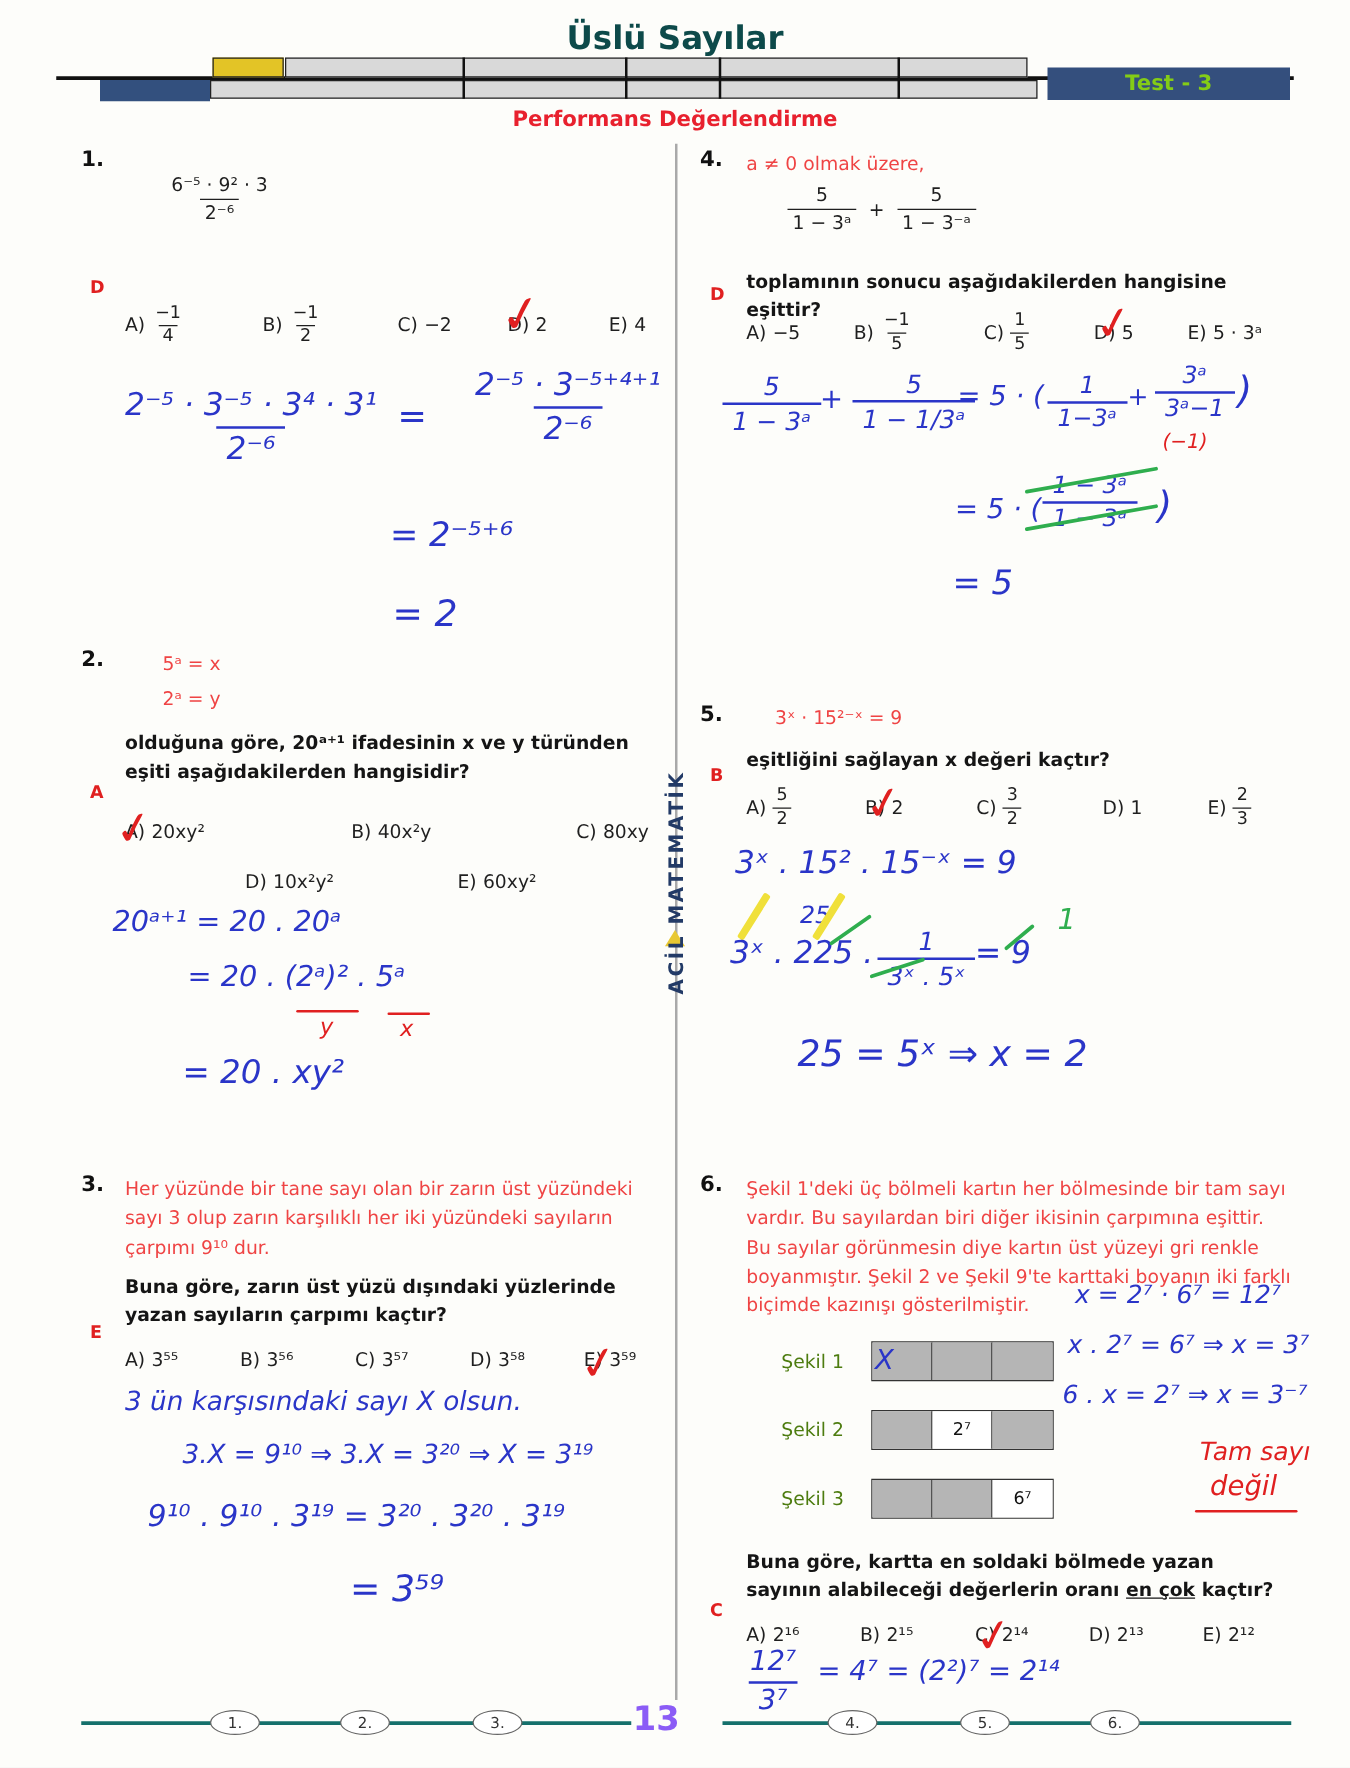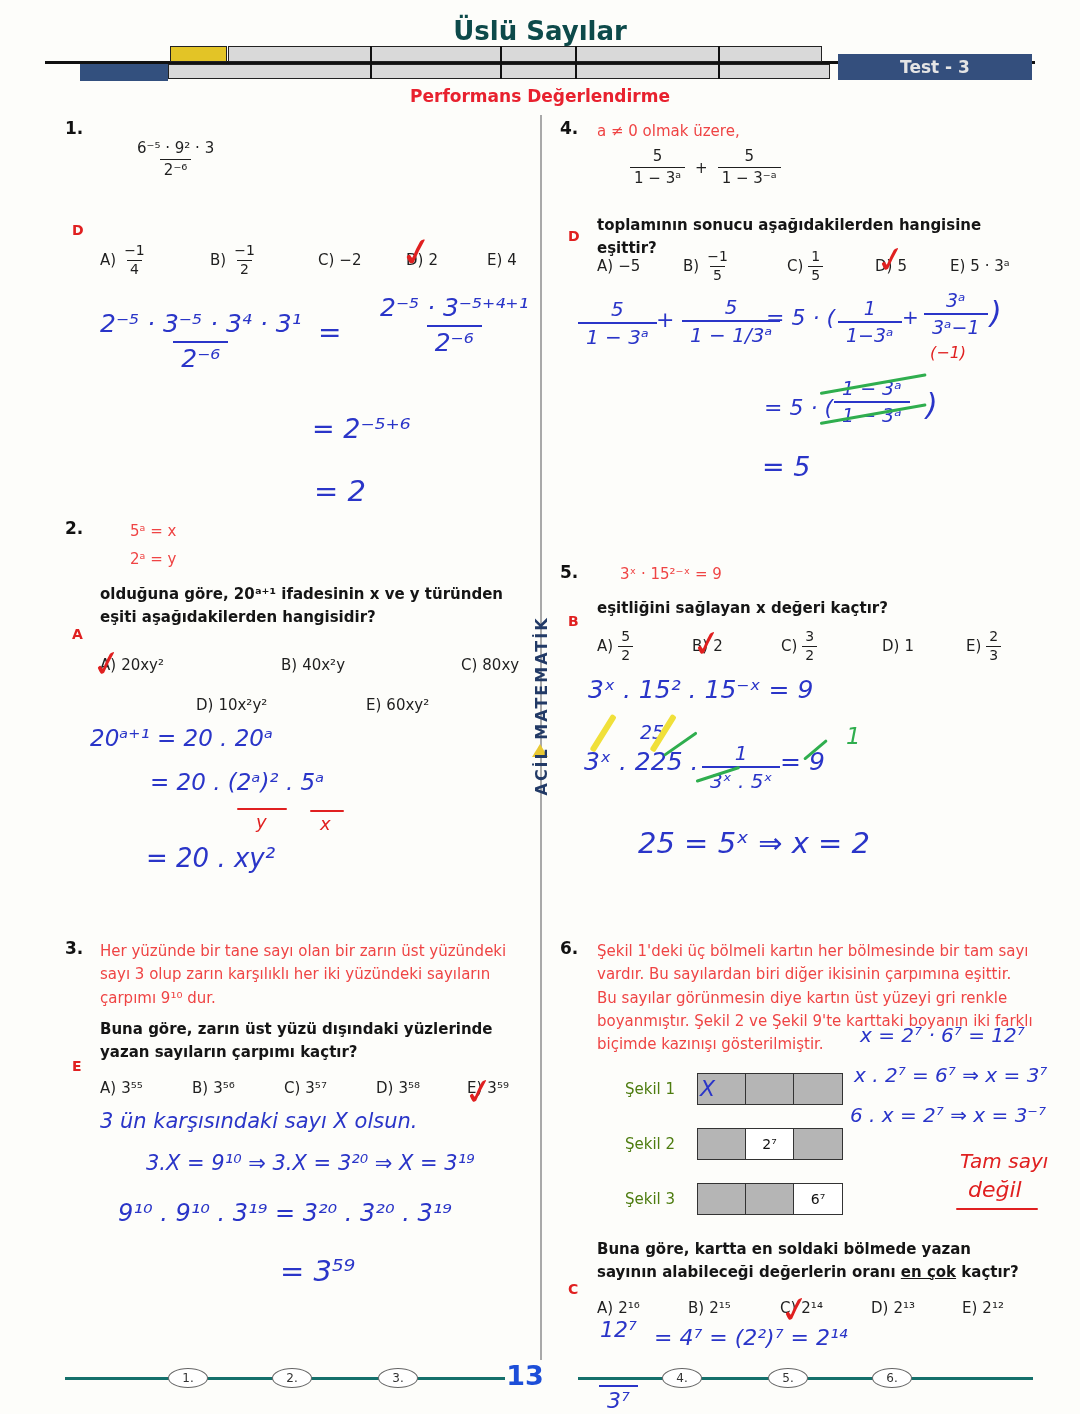--- a/index.html
+++ b/index.html
@@ -6,21 +6,21 @@
   body{background:#e9e9e9;font-family:"DejaVu Sans",sans-serif;}
   #page{position:relative;width:1080px;height:1414px;background:#fdfdfa;margin:0 auto;overflow:hidden;}
   .page-title{position:absolute;left:0;right:0;top:16px;text-align:center;font-size:26px;font-weight:bold;color:#0d4a4a;}
   .subtitle{position:absolute;left:0;right:0;top:86px;text-align:center;font-size:17px;font-weight:bold;color:#e8212e;}
   .bar-line{position:absolute;left:45px;top:61px;width:990px;height:3px;background:#111;}
   .bar-navy{position:absolute;left:80px;top:64px;width:88px;height:17px;background:#33507e;}
   .bar-yellow{position:absolute;left:170px;top:46px;width:57px;height:16px;background:#e3c426;border:1px solid #222;}
   .bar-graytop{position:absolute;left:228px;top:46px;width:594px;height:16px;background:#d9d9d9;border:1px solid #222;}
   .bar-graybot{position:absolute;left:168px;top:64px;width:662px;height:15px;background:#d9d9d9;border:1px solid #222;}
   .tick{position:absolute;top:46px;width:2px;height:33px;background:#111;}
-  .test-box{position:absolute;left:838px;top:54px;width:194px;height:26px;background:#344f7d;color:#e5e5e5;font-weight:bold;font-size:17px;display:flex;align-items:center;justify-content:center;}
+  .test-box{position:absolute;left:838px;top:54px;width:194px;height:26px;background:#344f7d;color:#84cc16;font-weight:bold;font-size:17px;display:flex;align-items:center;justify-content:center;}
   .divider{position:absolute;left:540px;top:115px;width:2px;height:1245px;background:#a9a9a9;}
   .watermark{position:absolute;left:455px;top:700px;width:172px;text-align:center;transform:rotate(-90deg);font-size:16px;font-weight:bold;color:#223a66;letter-spacing:2px;white-space:nowrap;}
   .wm-tri{position:absolute;left:532px;top:744px;width:0;height:0;border-left:8px solid transparent;border-right:8px solid transparent;border-bottom:13px solid #e8c832;}
   .qnum{position:absolute;font-size:17px;font-weight:bold;color:#111;}
   .qtext{position:absolute;font-size:15px;color:#ef4444;line-height:1.55;}
   .qprompt{position:absolute;font-size:15px;font-weight:bold;color:#151515;line-height:1.5;}
   .akey{position:absolute;font-size:14px;font-weight:bold;color:#e02020;}
   .u{text-decoration:underline;}
   .opt{position:absolute;display:flex;align-items:center;gap:5px;font-size:15px;color:#1f1f1f;height:40px;white-space:nowrap;}
   .frac{display:inline-flex;flex-direction:column;align-items:center;line-height:1.25;font-size:14px;}
@@ -39,21 +39,21 @@
   .cell.gray{background:#b5b5b5;}
   .cell.white{background:#fff;}
   .hw{position:absolute;color:#2a35c8;font-style:italic;white-space:nowrap;line-height:1.1;}
   .hw-check{color:#e02020;font-weight:bold;transform:rotate(-10deg);font-style:normal;}
   .hw-frac{display:flex;flex-direction:column;align-items:center;line-height:1.3;}
   .hw-frac .hw-num{padding:0 8px;}
   .hw-frac .hw-den{border-top:2px solid currentColor;padding:0 8px;}
   .hw-line{transform-origin:left center;border-radius:2px;}
   .fline{position:absolute;height:3px;background:#15706b;top:1377px;}
   .badge{position:absolute;width:40px;height:20px;border:1.5px solid #666;border-radius:50%;background:#fff;display:flex;align-items:center;justify-content:center;font-size:12px;color:#333;top:1368px;}
-  .pagenum{position:absolute;left:495px;top:1360px;width:60px;text-align:center;font-size:27px;font-weight:800;color:#1d4ed8;}
+  .pagenum{position:absolute;left:495px;top:1360px;width:60px;text-align:center;font-size:27px;font-weight:800;color:#8b5cf6;}
 </style>
 </head>
 <body>
 
 <div id="page">
 
   <div class="page-title">Üslü Sayılar</div>
   <div class="bar-line"></div>
   <div class="bar-navy"></div>
   <div class="bar-yellow"></div>
@@ -357,21 +357,21 @@
       <div class="hw hw-text" style="left: 846px; top: 724px; font-size: 23px; color: rgb(47, 174, 78);">1</div>
       <div class="hw hw-text" style="left: 638px; top: 828px; font-size: 29px;">25 = 5ˣ ⇒ x = 2</div>
       <div class="hw hw-check" style="left: 780px; top: 1290px; font-size: 36px;">✓</div>
       <div class="hw hw-text" style="left: 700px; top: 1077px; font-size: 22px;">X</div>
       <div class="hw hw-text" style="left: 860px; top: 1024px; font-size: 20px;">x = 2⁷ · 6⁷ = 12⁷</div>
       <div class="hw hw-text" style="left: 854px; top: 1064px; font-size: 20px;">x . 2⁷ = 6⁷ ⇒ x = 3⁷</div>
       <div class="hw hw-text" style="left: 850px; top: 1104px; font-size: 20px;">6 . x = 2⁷ ⇒ x = 3⁻⁷</div>
       <div class="hw hw-text" style="left: 960px; top: 1150px; font-size: 20px; color: rgb(224, 32, 32);">Tam sayı</div>
       <div class="hw hw-text" style="left: 968px; top: 1178px; font-size: 22px; color: rgb(224, 32, 32);">değil</div>
       <div class="hw hw-line" style="left: 956px; top: 1208px; color: rgb(224, 32, 32); width: 82px; height: 2px; background: rgb(224, 32, 32);"></div>
-      <div class="hw hw-frac" style="left: 592px; top: 1316px; font-size: 22px; gap: 40px;">
+      <div class="hw hw-frac" style="left: 592px; top: 1316px; font-size: 22px;">
         <div class="hw-num">12⁷</div>
         <div class="hw-den">3⁷</div>
       </div>
       <div class="hw hw-text" style="left: 654px; top: 1326px; font-size: 22px;">= 4⁷ = (2²)⁷ = 2¹⁴</div>
     </div>
 
   <div class="fline" style="left:65px;width:440px"></div>
   <div class="fline" style="left:578px;width:455px"></div>
   <div class="badge" style="left:168px">1.</div>
   <div class="badge" style="left:272px">2.</div>

